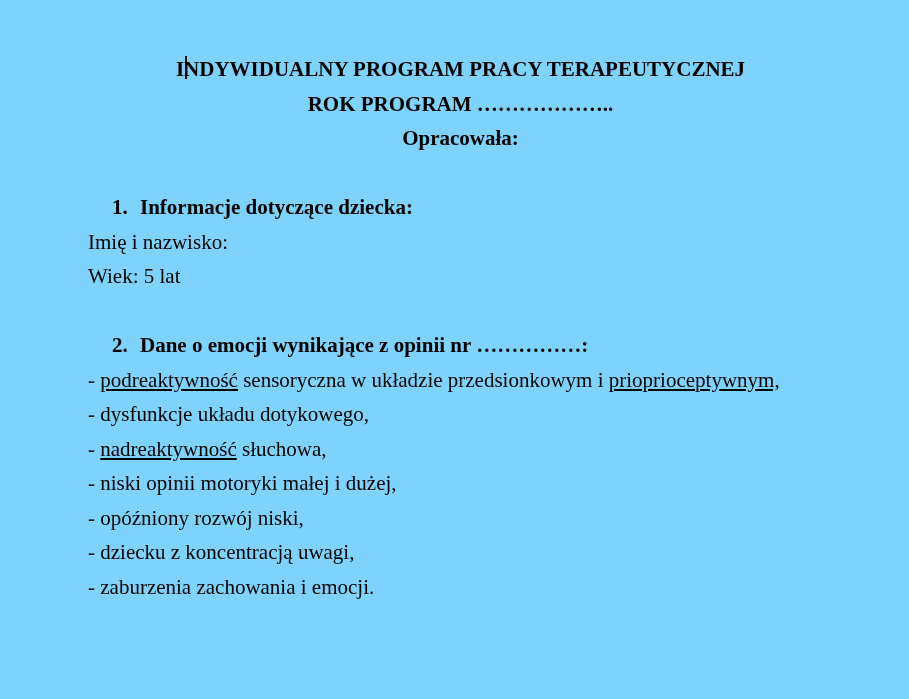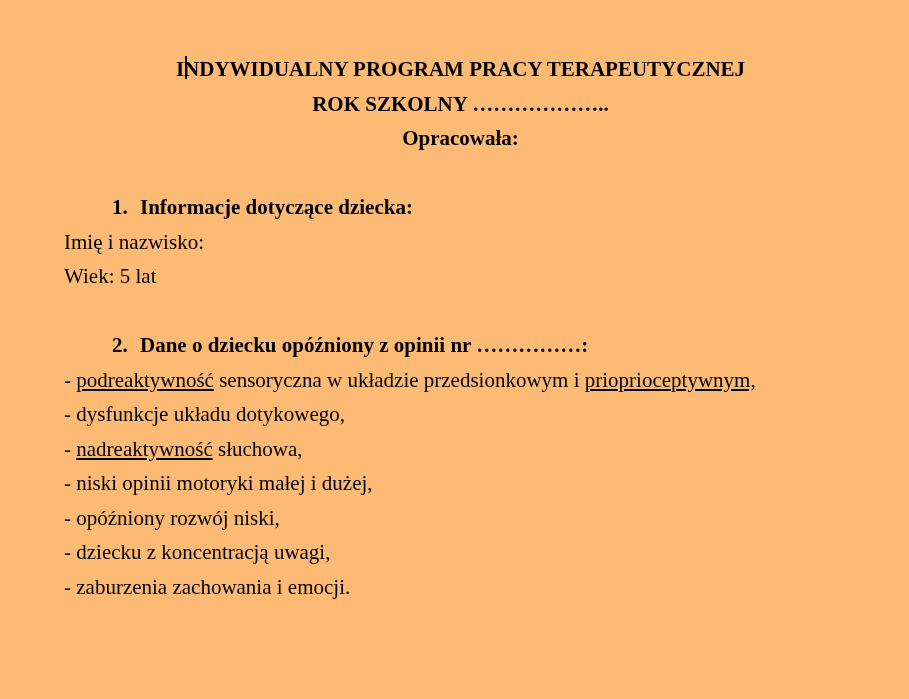--- a/index.html
+++ b/index.html
@@ -6,21 +6,21 @@
   html, body { background: #ffffff; }
   body {
     width: 909px; height: 699px;
     font-family: "Liberation Serif", serif;
     color: #000000;
     overflow: hidden;
   }
   .page {
     position: relative;
     width: 909px; height: 699px;
-    background: #fdba74;
+    background: #7dd3fc;
     padding-top: 52px;
     overflow: hidden;
     cursor: text;
   }
   .title-block {
     text-align: center;
     padding-left: 12px;
     font-weight: bold;
     font-size: 21px;
   }
@@ -35,21 +35,21 @@
   }
   .section-num {
     display: inline-block;
     margin-left: 112px;
     width: 28px;
     flex: 0 0 28px;
   }
   .body-line {
     font-size: 21px;
     line-height: 34.5px;
-    padding-left: 64px;
+    padding-left: 88px;
     white-space: pre;
   }
   .squiggle {
     text-decoration-line: underline;
     text-decoration-style: wavy;
     text-decoration-color: #c00000;
     text-decoration-thickness: 1px;
     text-underline-offset: 2px;
     text-decoration: underline;
   }
@@ -61,41 +61,41 @@
   }
 </style>
 </head>
 <body>
 
 <div class="page">
   <span class="caret"></span>
 
   <div class="title-block">
     <div class="title-line">INDYWIDUALNY PROGRAM PRACY TERAPEUTYCZNEJ</div>
-    <div class="title-line">ROK SZKOLNY ………………..</div>
+    <div class="title-line">ROK PROGRAM ………………..</div>
     <div class="title-line">Opracowała:</div>
   </div>
 
   <div class="spacer"></div>
 
   <div class="section">
     <div class="section-heading">
       <span class="section-num">1.</span>
       <span>Informacje dotyczące dziecka:</span>
     </div>
     <div class="body-line">Imię i nazwisko:</div>
     <div class="body-line">Wiek: 5 lat</div>
   </div>
 
   <div class="spacer"></div>
 
   <div class="section">
     <div class="section-heading">
       <span class="section-num">2.</span>
-      <span>Dane o dziecku opóźniony z opinii nr ……………:</span>
+      <span>Dane o emocji wynikające z opinii nr ……………:</span>
     </div>
     <div id="findings">
         <div class="body-line">- <span class="squiggle">podreaktywność</span> sensoryczna w układzie przedsionkowym i <span class="squiggle">prioprioceptywnym,</span></div>
         <div class="body-line">- dysfunkcje układu dotykowego,</div>
         <div class="body-line">- <span class="squiggle">nadreaktywność</span> słuchowa,</div>
         <div class="body-line">- niski opinii motoryki małej i dużej,</div>
         <div class="body-line">- opóźniony rozwój niski,</div>
         <div class="body-line">- dziecku z koncentracją uwagi,</div>
         <div class="body-line">- zaburzenia zachowania i emocji.</div>
       </div>

